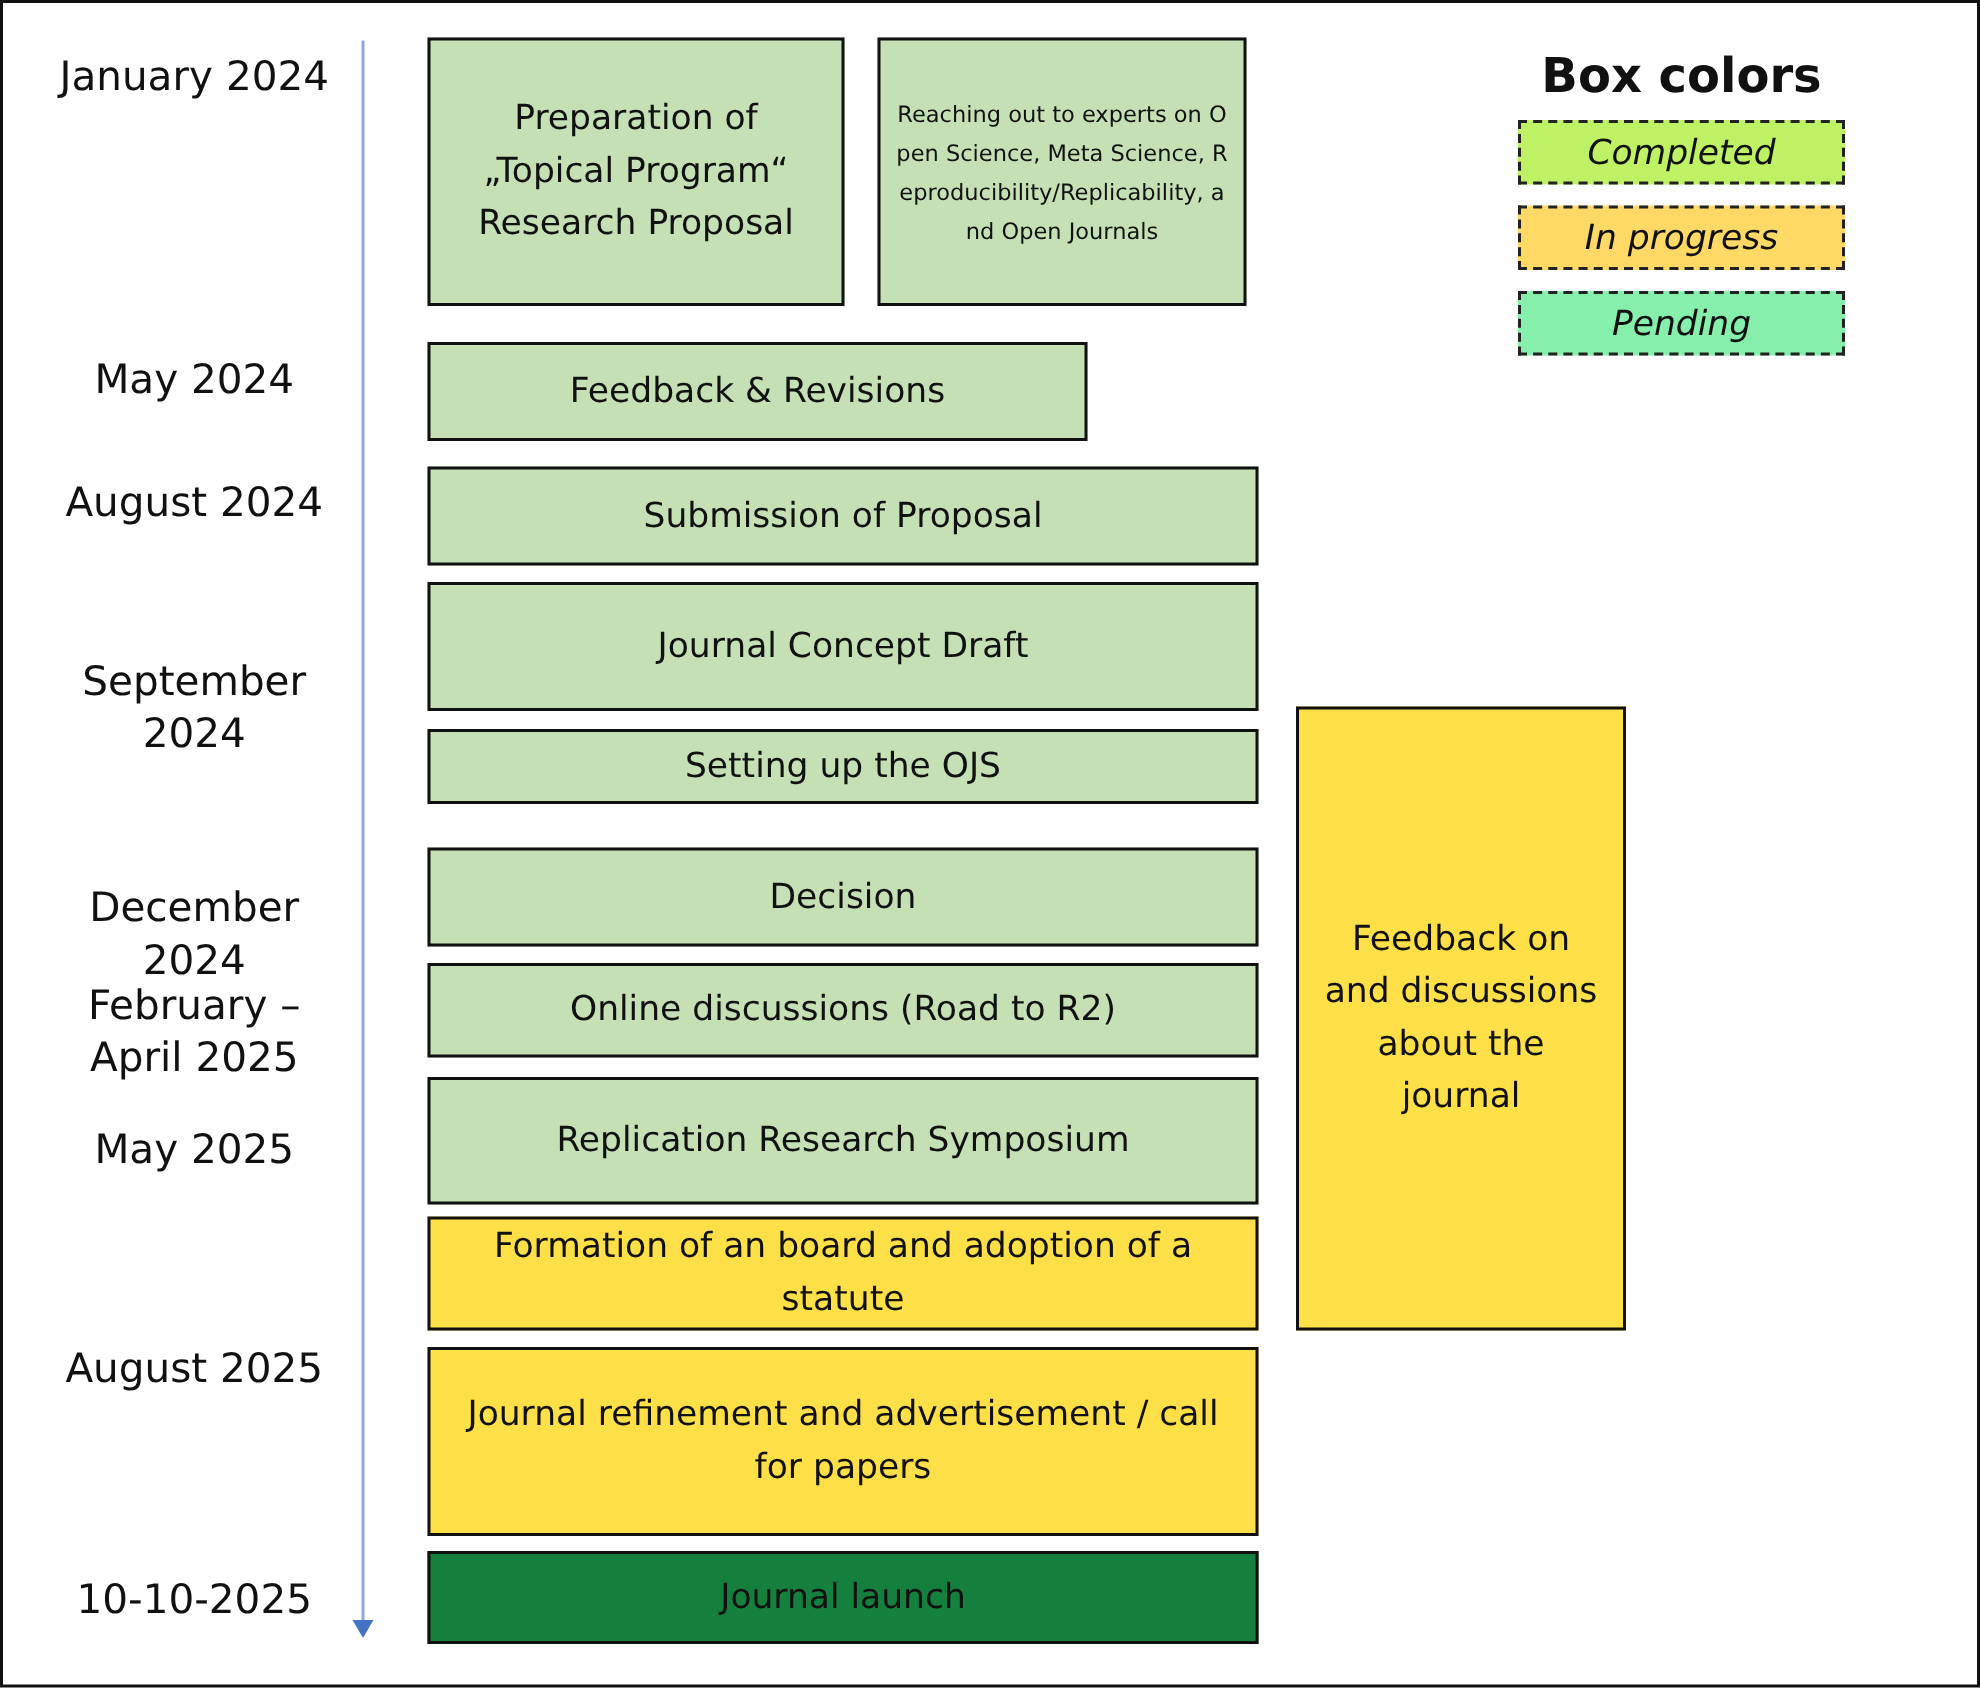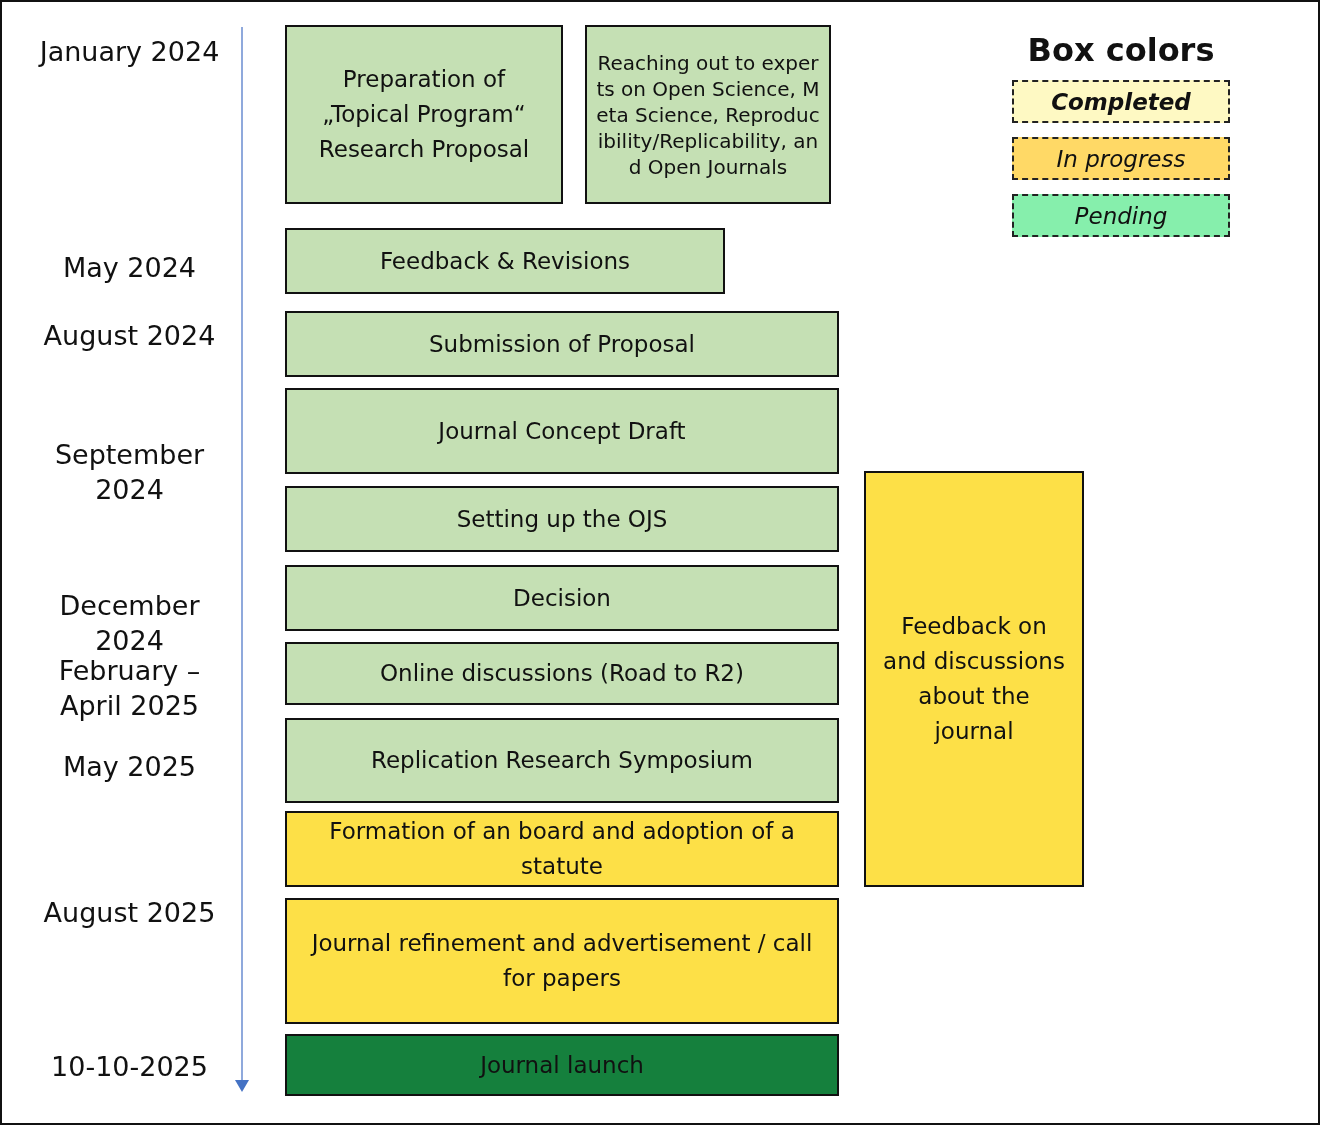--- a/index.html
+++ b/index.html
@@ -12,34 +12,34 @@
   .axis { position: absolute; left: 239px; top: 25px; width: 2px; height: 1055px; background: #8fa9dc; }
   .arrowhead { position: absolute; left: 233px; top: 1078px; width: 0; height: 0;
                border-left: 7px solid transparent; border-right: 7px solid transparent;
                border-top: 12px solid #4472c4; }
   .box { position: absolute; box-sizing: border-box; border: 2px solid #111;
          display: flex; align-items: center; justify-content: center; text-align: center;
          font-size: 23px; line-height: 35px; padding: 0 10px; }
   .completed { background: #c5e0b4; }
   .progress { background: #fde047; }
   .pending { background: #15803d; }
-  .small { font-size: 20px; line-height: 26px; padding: 0 8px; }
+  .small { font-size: 15px; line-height: 26px; padding: 0 8px; }
   .legend-title { position: absolute; left: 1010px; top: 28px; width: 218px; text-align: center;
                   font-weight: bold; font-size: 32px; line-height: 40px; }
   .legend-box { position: absolute; left: 1010px; width: 218px; height: 43px; box-sizing: border-box;
                 border: 2px dashed #222; display: flex; align-items: center; justify-content: center;
                 font-style: italic; font-size: 23px; }
 </style>
 </head>
 <body>
 
 <div class="frame">
 
   <div class="date" style="top:32px;">January 2024</div>
-  <div class="date" style="top:248px;">May 2024</div>
+  <div class="date" style="top:234px;">May 2024</div>
   <div class="date" style="top:316px;">August 2024</div>
   <div class="date" style="top:435px;">September 2024</div>
   <div class="date" style="top:586px;">December 2024</div>
   <div class="date" style="top:651px; white-space:pre-line;">February –
 April 2025</div>
   <div class="date" style="top:747px;">May 2025</div>
   <div class="date" style="top:893px;">August 2025</div>
   <div class="date" style="top:1047px;">10-10-2025</div>
 
   <div class="axis"></div>
@@ -53,21 +53,21 @@
   </div>
   <div class="box completed" style="left:283px; top:226px; width:440px; height:66px;">
     <span>Feedback &amp; Revisions</span>
   </div>
   <div class="box completed" style="left:283px; top:309px; width:554px; height:66px;">
     <span>Submission of Proposal</span>
   </div>
   <div class="box completed" style="left:283px; top:386px; width:554px; height:86px;">
     <span>Journal Concept Draft</span>
   </div>
-  <div class="box completed" style="left:283px; top:484px; width:554px; height:66px;">
+  <div class="box completed" style="left:283px; top:484px; width:554px; height:50px;">
     <span>Setting up the OJS</span>
   </div>
   <div class="box completed" style="left:283px; top:563px; width:554px; height:66px;">
     <span>Decision</span>
   </div>
   <div class="box completed" style="left:283px; top:640px; width:554px; height:63px;">
     <span>Online discussions (Road to R2)</span>
   </div>
   <div class="box completed" style="left:283px; top:716px; width:554px; height:85px;">
     <span>Replication Research Symposium</span>
@@ -79,21 +79,21 @@
     <span>Journal refinement and advertisement / call for papers</span>
   </div>
   <div class="box pending" style="left:283px; top:1032px; width:554px; height:62px;">
     <span>Journal launch</span>
   </div>
   <div class="box progress" style="left:862px; top:469px; width:220px; height:416px; padding:0 14px;">
     <span>Feedback on and discussions about the journal</span>
   </div>
 
   <div class="legend-title">Box colors</div>
-  <div class="legend-box" style="top:78px; background:#fef9c3;font-weight:bold;">
+  <div class="legend-box" style="top:78px; background:#bef264;">
     <span>Completed</span>
   </div>
   <div class="legend-box" style="top:135px; background:#ffd966;">
     <span>In progress</span>
   </div>
   <div class="legend-box" style="top:192px; background:#86efac;">
     <span>Pending</span>
   </div>
 </div>
 

